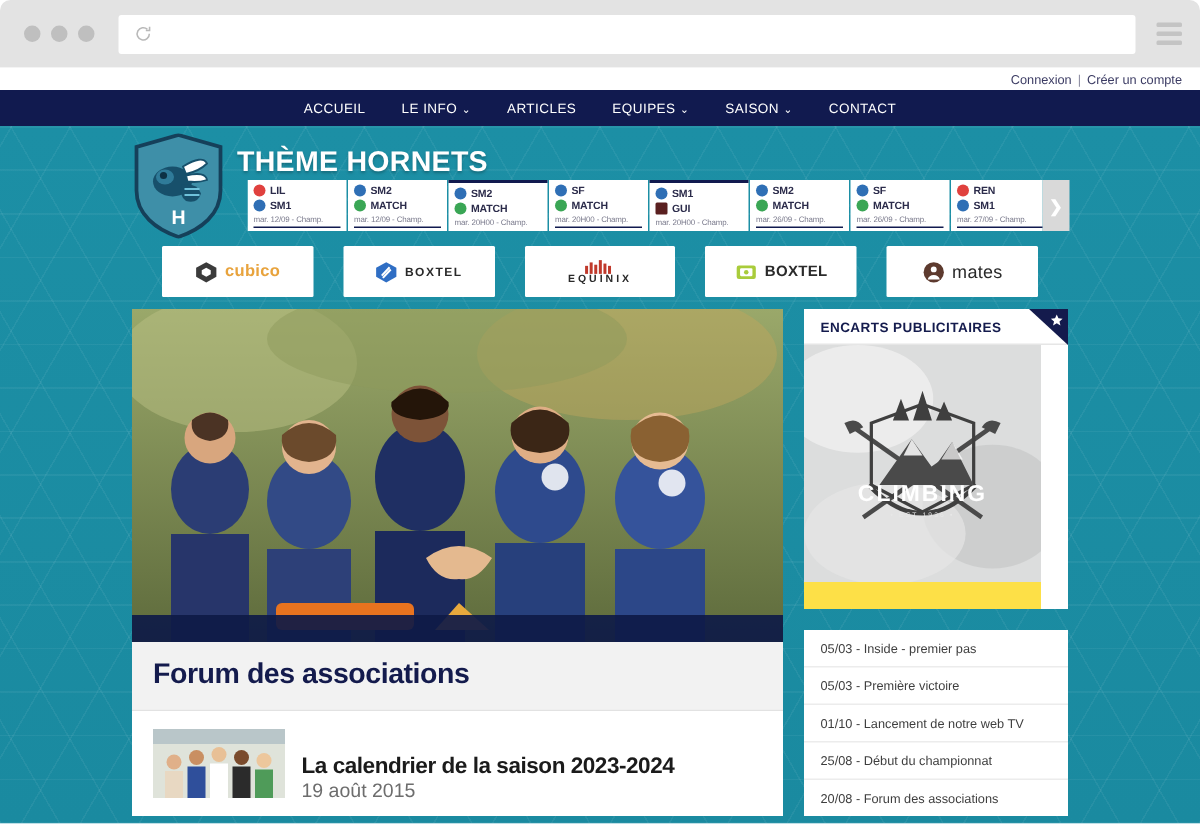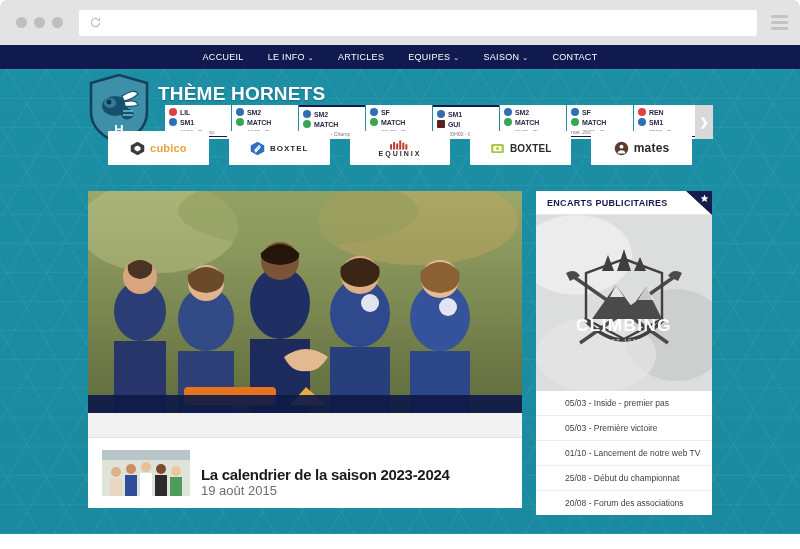--- a/index.html
+++ b/index.html
@@ -98,21 +98,21 @@
   .ic-green{ background:#3aa655; }
   .ic-dark { background:#5a2020; border-radius:1px !important; }
   .tick-next {
     flex:0 0 18px; background:#d9d9d9; color:#ffffff;
     display:flex; align-items:center; justify-content:center;
     font-size:11px; font-weight:bold; cursor:pointer;
   }
 
   
   .sponsors {
-    position:absolute; left:108px; top:62px; width:584px; height:34px;
+    position:absolute; left:108px; top:80px; width:584px; height:34px;
     display:flex; gap:20px;
   }
   .sponsor {
     flex:1; background:#ffffff; border-radius:1px;
     display:flex; align-items:center; justify-content:center; gap:5px;
     font-size:11px; color:#2a2a2a; font-weight:bold; letter-spacing:.2px;
   }
   .sp-ic { width:15px; height:15px; flex:0 0 15px; }
 
   
@@ -135,36 +135,36 @@
   .article2 {
     display:flex; gap:11px; padding:12px 14px 10px 14px; background:#ffffff;
     border-top:1px solid #e2e2e2;
   }
   .thumb { width:88px; height:46px; flex:0 0 88px; overflow:hidden; position:relative; background:#cfd8c2; }
   .article2 h3 { font-size:15px; color:#1b1b1b; font-weight:bold; letter-spacing:-.3px;margin-top:16px; }
   .article2 .date { margin-top:0; font-size:13px; color:#6d6d6d; }
 
   
   .col-side { width:176px; }
-  .widget { background:#ffffff; }
+  .widget { background:#ffffff; margin-bottom:14px; }
   .wh {
     position:relative; height:24px; background:#ffffff;
     display:flex; align-items:center; padding-left:11px;
     font-size:9px; font-weight:bold; color:#141b4d; letter-spacing:.3px;
     border-bottom:1px solid #e6e6e6;
   }
   .wh-corner {
     position:absolute; right:0; top:0; width:26px; height:24px;
     background:#141b4d;
     clip-path: polygon(100% 0, 100% 100%, 0 0);
   }
-  .adimg { width:176px; height:176px; position:relative; overflow:hidden; background:#fde047; }
+  .adimg { width:158px; height:176px; position:relative; overflow:hidden; background:#fde047; }
   .fil-list { padding:0 0 0 0; }
   .fil-item {
-    padding:7px 29px; font-size:8.5px; color:#3e3e3e;
+    padding:7px 11px; font-size:8.5px; color:#3e3e3e;
     border-bottom:1px solid #ececec; white-space:nowrap; overflow:hidden;
   }
   .fil-item:last-child { border-bottom:none; }
 </style>
 </head>
 <body>
 
 <div class="screen">
 
   <div class="chrome">
@@ -182,20 +182,25 @@
     </div>
     <div class="hamburger">
       <span></span>
         <span></span>
         <span></span>
     </div>
   </div>
 
   <div class="page">
 
+    <div class="topbar">
+      <a href="#">Connexion</a>
+      <span class="sep">|</span>
+      <a href="#">Créer un compte</a>
+    </div>
 
     <div class="mainnav">
       <div class="navitem">
         <span>ACCUEIL</span>
       </div>
       <div class="navitem">
         <span>LE INFO</span>
         <span class="caret">⌄</span>
       </div>
       <div class="navitem">
@@ -381,21 +386,21 @@
           </svg>
           <span style="font-size:10px">BOXTEL</span>
         </div>
 
         <div class="sponsor">
           <svg class="sp-ic" viewBox="0 0 20 20">
             <circle cx="10" cy="10" r="9" fill="#5d3a2e"></circle>
             <circle cx="10" cy="7.5" r="2.6" fill="#ffffff"></circle>
             <path d="M4.6 16.5a5.6 5.6 0 0 1 10.8 0z" fill="#ffffff"></path>
           </svg>
-          <span style="font-weight:bold;font-size:12px">mates</span>
+          <span style="font-weight:normal;font-size:12px">mates</span>
         </div>
       </div>
 
       <div class="content">
 
         <div class="col-main">
           <div class="hero">
             <svg class="hero-photo" viewBox="0 0 434 222" preserveAspectRatio="none">
               <defs>
                 <linearGradient id="sky" x1="0" y1="0" x2="0" y2="1">
@@ -442,20 +447,21 @@
               </g>
 
               <path d="M196 166q22-16 44 0-10 16-22 14-14 2-22-14z" fill="#e4b98f"></path>
               <rect x="96" y="196" width="92" height="18" rx="4" fill="#e8731f"></rect>
               <path d="M218 196 238 214h-36z" fill="#e8a93d"></path>
             </svg>
             <div class="hero-band"></div>
           </div>
 
           <div class="lead">
+            <h2>Forum des associations</h2>
           </div>
 
           <div class="article2">
             <div class="thumb">
               <svg viewBox="0 0 88 46" preserveAspectRatio="none">
                 <rect width="88" height="46" fill="#dfe3da"></rect>
                 <rect y="0" width="88" height="10" fill="#b9c6c9"></rect>
                 <g>
                   <circle cx="14" cy="22" r="5" fill="#e0b089"></circle>
                     <rect x="8" y="28" width="12" height="18" fill="#e8d8c2"></rect>

